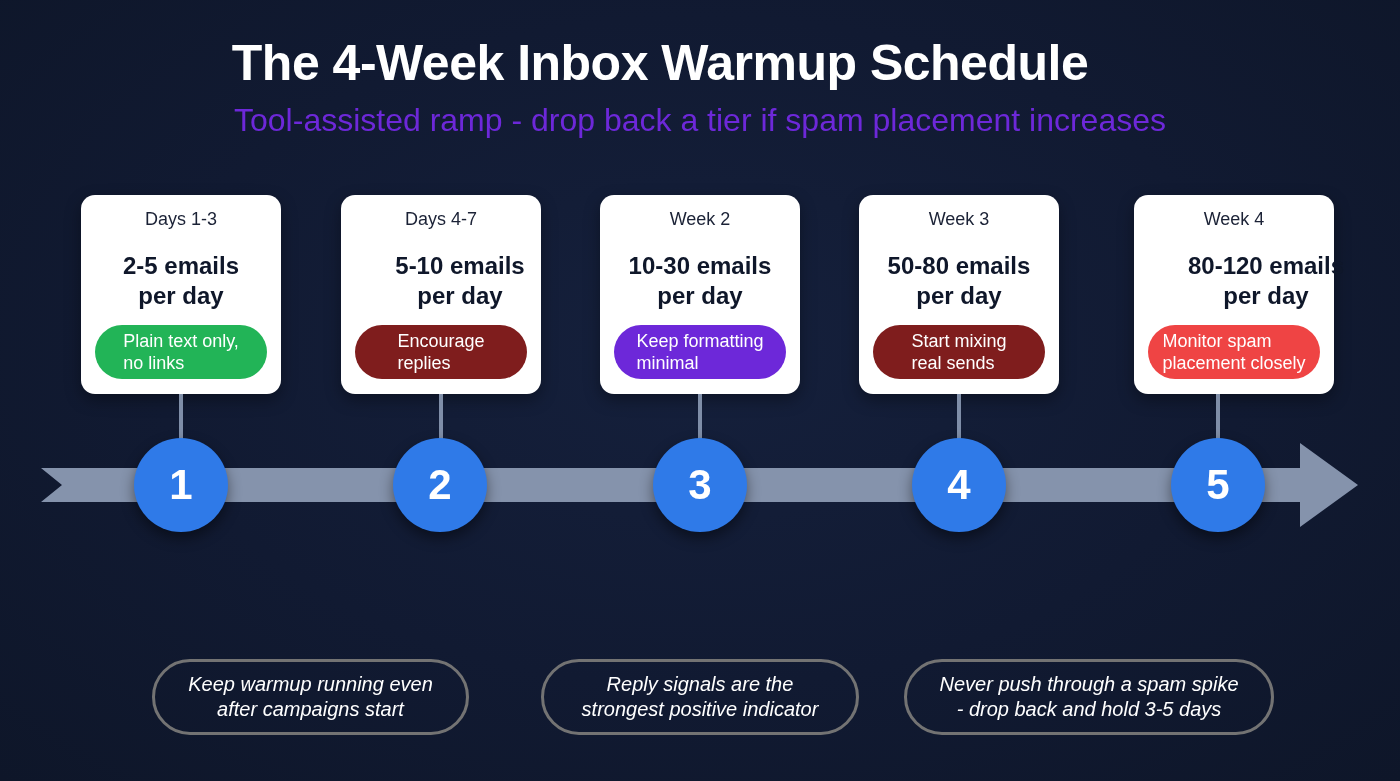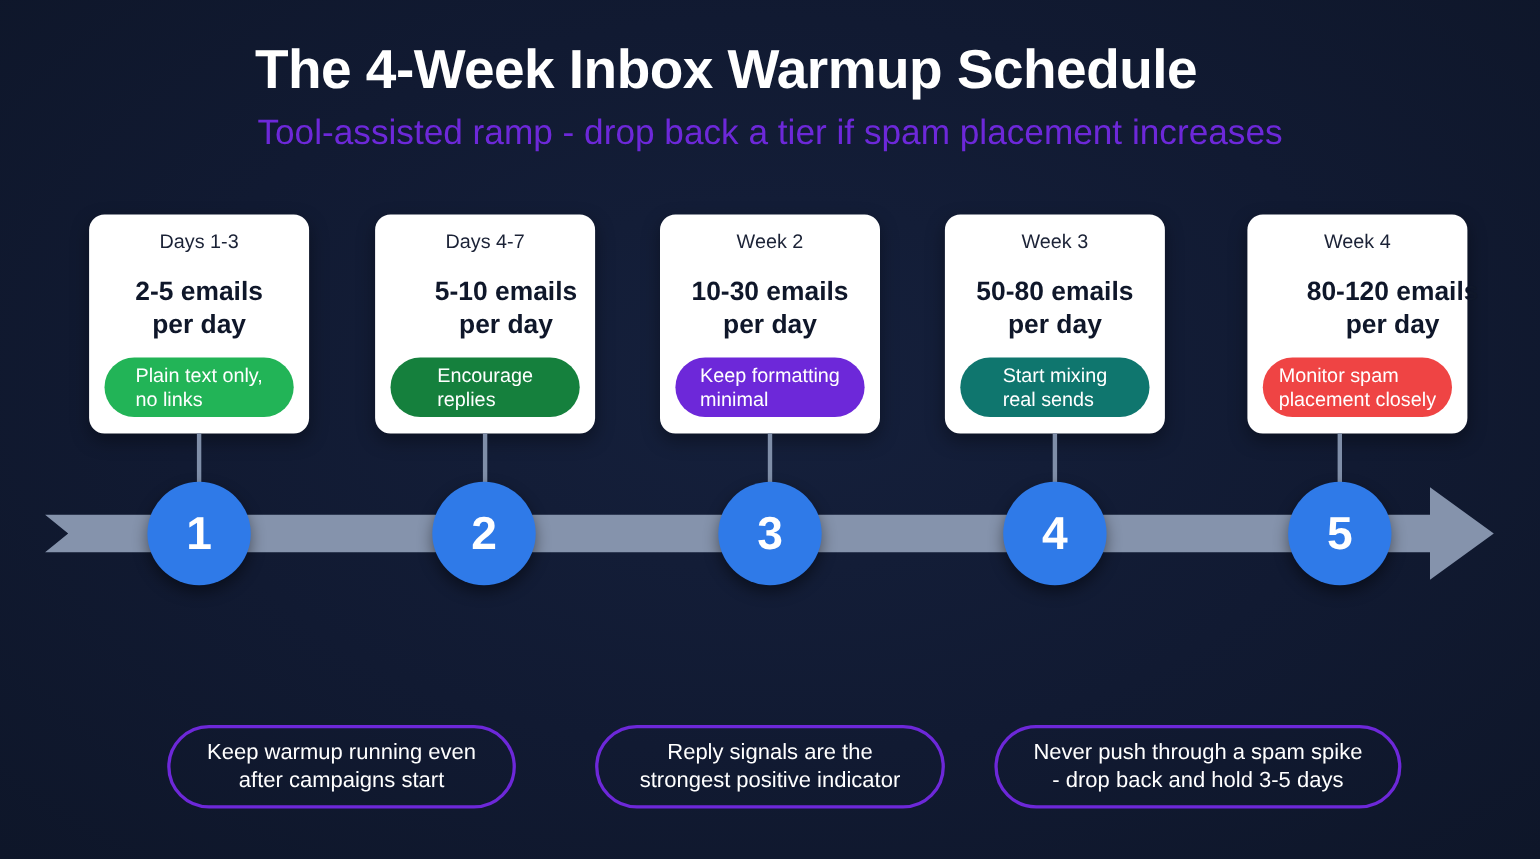--- a/index.html
+++ b/index.html
@@ -41,23 +41,23 @@
   }
   .arrow-svg { position:absolute; left:0; top:0; }
   .step {
     position:absolute; top:438px; width:94px; height:94px; border-radius:50%;
     background:#2f7ae8; color:#ffffff; font-weight:700; font-size:42px;
     display:flex; align-items:center; justify-content:center;
     box-shadow: 0 6px 14px rgba(0,0,0,0.45);
   }
   .note {
     position:absolute; top:659px; height:76px; border-radius:38px;
-    border:3px solid #6d28d9; box-sizing:border-box;
+    border:3px solid #737373; box-sizing:border-box;
     color:#ffffff; font-size:20px; line-height:25px; text-align:center;
-    display:flex; align-items:center; justify-content:center; white-space:pre-line;
+    display:flex; align-items:center; justify-content:center; white-space:pre-line;font-style:italic;
   }
 </style>
 </head>
 <body>
 
 <div class="title">The 4-Week Inbox Warmup Schedule</div>
 <div class="subtitle">Tool-assisted ramp - drop back a tier if spam placement increases</div>
 
 <svg class="arrow-svg" width="1400" height="781" viewBox="0 0 1400 781">
   <polygon points="41,468 1300,468 1300,443 1358,485 1300,527 1300,502 41,502 62,485" fill="#8593ac"></polygon>
@@ -70,41 +70,41 @@
   <div class="pill" style="background:#22b457;">Plain text only,
 no links</div>
 </div>
 <div class="connector" style="left:179px;"></div>
 <div class="step" style="left:134px;">1</div>
 
 <div class="card" style="left:341px;">
   <div class="card-period">Days 4-7</div>
   <div class="card-volume" style="white-space:pre-line;margin-left:19px;">5-10 emails
 per day</div>
-  <div class="pill" style="background:#15803d;">Encourage
+  <div class="pill" style="background:#7f1d1d;">Encourage
 replies</div>
 </div>
 <div class="connector" style="left:439px;"></div>
 <div class="step" style="left:393px;">2</div>
 
 <div class="card" style="left:600px;">
   <div class="card-period">Week 2</div>
   <div class="card-volume" style="white-space:pre-line;">10-30 emails
 per day</div>
   <div class="pill" style="background:#6d28d9;">Keep formatting
 minimal</div>
 </div>
 <div class="connector" style="left:698px;"></div>
 <div class="step" style="left:653px;">3</div>
 
 <div class="card" style="left:859px;">
   <div class="card-period">Week 3</div>
   <div class="card-volume" style="white-space:pre-line;">50-80 emails
 per day</div>
-  <div class="pill" style="background:#0f766e;">Start mixing
+  <div class="pill" style="background:#7f1d1d;">Start mixing
 real sends</div>
 </div>
 <div class="connector" style="left:957px;"></div>
 <div class="step" style="left:912px;">4</div>
 
 <div class="card" style="left:1118px;margin-left:16px;">
   <div class="card-period">Week 4</div>
   <div class="card-volume" style="white-space:pre-line;padding-left:32px;">80-120 emails
 per day</div>
   <div class="pill" style="background:#ef4444;">Monitor spam

